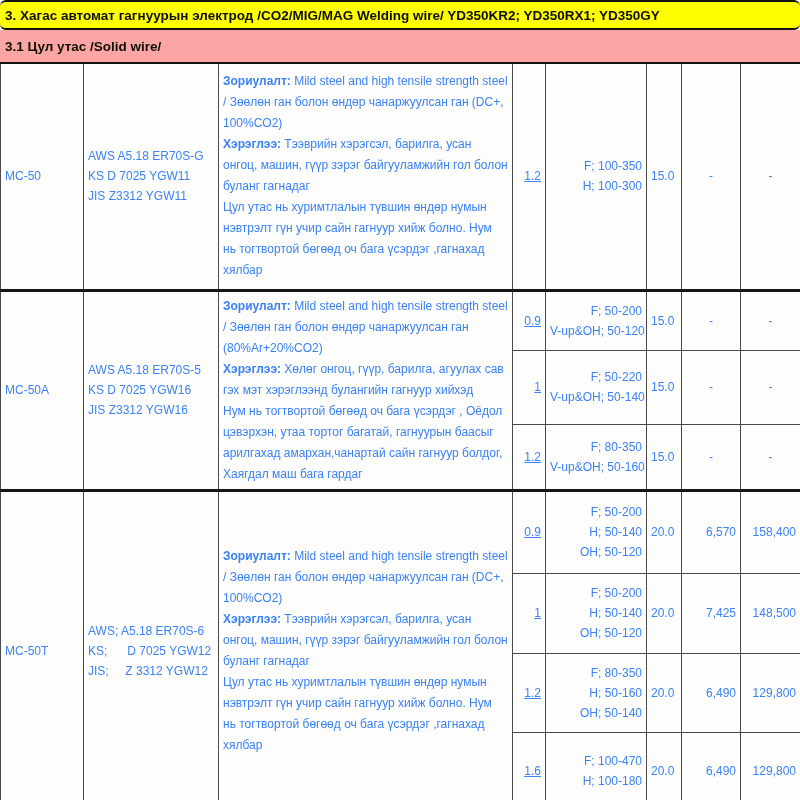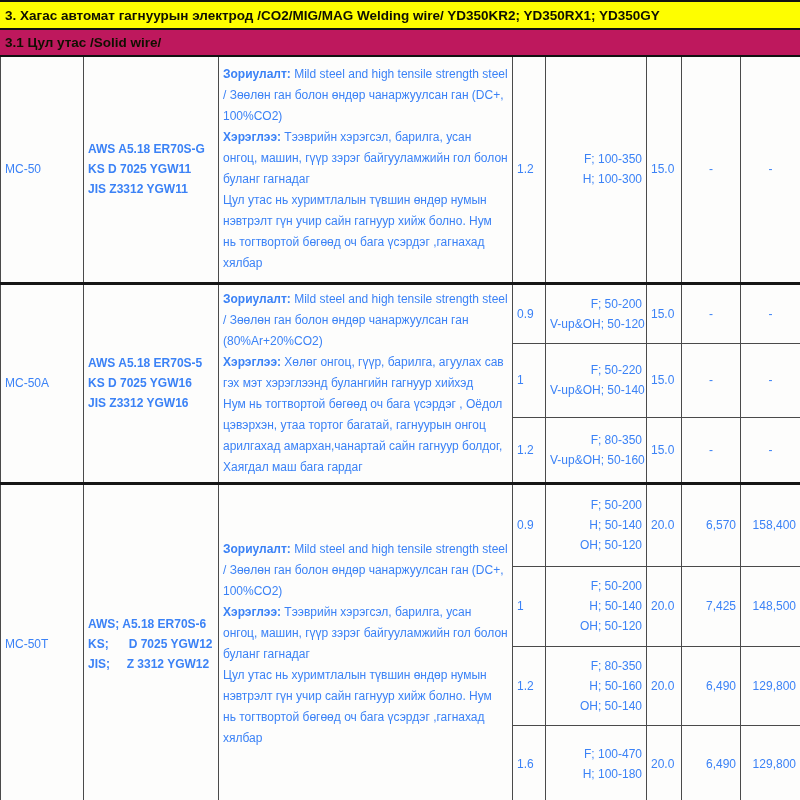--- a/index.html
+++ b/index.html
@@ -4,41 +4,41 @@
 <style>
   html,body { margin:0; padding:0; background:#ffffff; }
   .page {
     position:relative; width:800px; height:800px; overflow:hidden;
     background:#fdfdfc; font-family:"Liberation Sans", sans-serif; color:#1d1d1d;
   }
   .bar {
     box-sizing:border-box; display:flex; align-items:center;
     font-weight:bold; font-size:13.5px; color:#101000; padding-left:5px;
   }
-  .bar-yellow { height:30px; background:#fefe00; border-top:2px solid #121212; border-bottom:2px solid #121212; }
-  .bar-green  { height:27px; background:#be185d; border-bottom:2px solid #121212; }
+  .bar-yellow { height:30px; background:#fefe00; border-top:2px solid #121212; border-bottom:2px solid #121212;border-radius:6px; }
+  .bar-green  { height:34px; background:#fca5a5; border-bottom:2px solid #121212; }
 
   table.grid {
     width:800px; border-collapse:collapse; table-layout:fixed;
     border-left:1px solid #383838; border-right:1px solid #383838;
   }
   table.grid td {
     border:1px solid #4a4a4a; vertical-align:middle; padding:4px;
     font-size:12px; color:#3b82f6; overflow:hidden;
   }
   tr.row-first > td { border-top:none; }
   tr.group-start > td { border-top:3px solid #161616; }
 
   td.c-name { padding-left:8px; font-size:13px;margin-top:8px; }
-  td.c-specs { padding-left:7px; font-size:12.5px;font-weight:bold; }
+  td.c-specs { padding-left:7px; font-size:12.5px; }
   .spec-line { white-space:pre; line-height:20px; }
   td.c-desc { padding:6px 4px 6px 7px; }
   td.c-desc p { margin:0; line-height:21px; font-size:12px; }
   td.c-desc b { font-weight:bold; }
-  td.c-dia { text-align:left; }
+  td.c-dia { text-align:right;text-decoration:underline; }
   td.c-pos { padding-left:5px; }
   .pos-line { white-space:pre; line-height:20px;text-align:right; }
   td.c-spool { }
   td.c-num { text-align:right; padding-right:7px; }
   td.c-dash { text-align:center; }
 
   .h226{height:226px} .h60{height:60px} .h72{height:72px} .h65{height:65px}
   .h83{height:83px} .h80{height:80px} .h79{height:79px} .h78{height:78px}
 </style>
 </head>
@@ -88,21 +88,21 @@
       <tr class="group-start h60">
         <td class="c-name" rowspan="3">MC-50A</td>
         <td class="c-specs" rowspan="3">
           <div class="spec-line">AWS A5.18 ER70S-5</div>
           <div class="spec-line">KS D 7025 YGW16</div>
           <div class="spec-line">JIS Z3312 YGW16</div>
         </td>
         <td class="c-desc" rowspan="3">
           <p><b>Зориулалт:</b><span> Mild steel and high tensile strength steel / Зөөлөн ган болон өндөр чанаржуулсан ган (80%Ar+20%CO2)</span></p>
           <p><b>Хэрэглээ:</b><span> Хөлөг онгоц, гүүр, барилга, агуулах сав  гэх мэт хэрэглээнд булангийн гагнуур хийхэд</span></p>
-          <p><span>Нум нь тогтвортой бөгөөд оч бага үсэрдэг , Оёдол цэвэрхэн, утаа тортог багатай, гагнуурын онгоц арилгахад амархан,чанартай сайн гагнуур болдог, Хаягдал маш бага гардаг</span></p>
+          <p><span>Нум нь тогтвортой бөгөөд оч бага үсэрдэг , Оёдол цэвэрхэн, утаа тортог багатай, гагнуурын баасыг арилгахад амархан,чанартай сайн гагнуур болдог, Хаягдал маш бага гардаг</span></p>
         </td>
         <td class="c-dia">0.9</td>
         <td class="c-pos">
           <div class="pos-line">F; 50-200</div>
           <div class="pos-line">V-up&amp;OH; 50-120</div>
         </td>
         <td class="c-spool">15.0</td>
         <td class="c-dash">-</td>
         <td class="c-dash">-</td>
       </tr>

